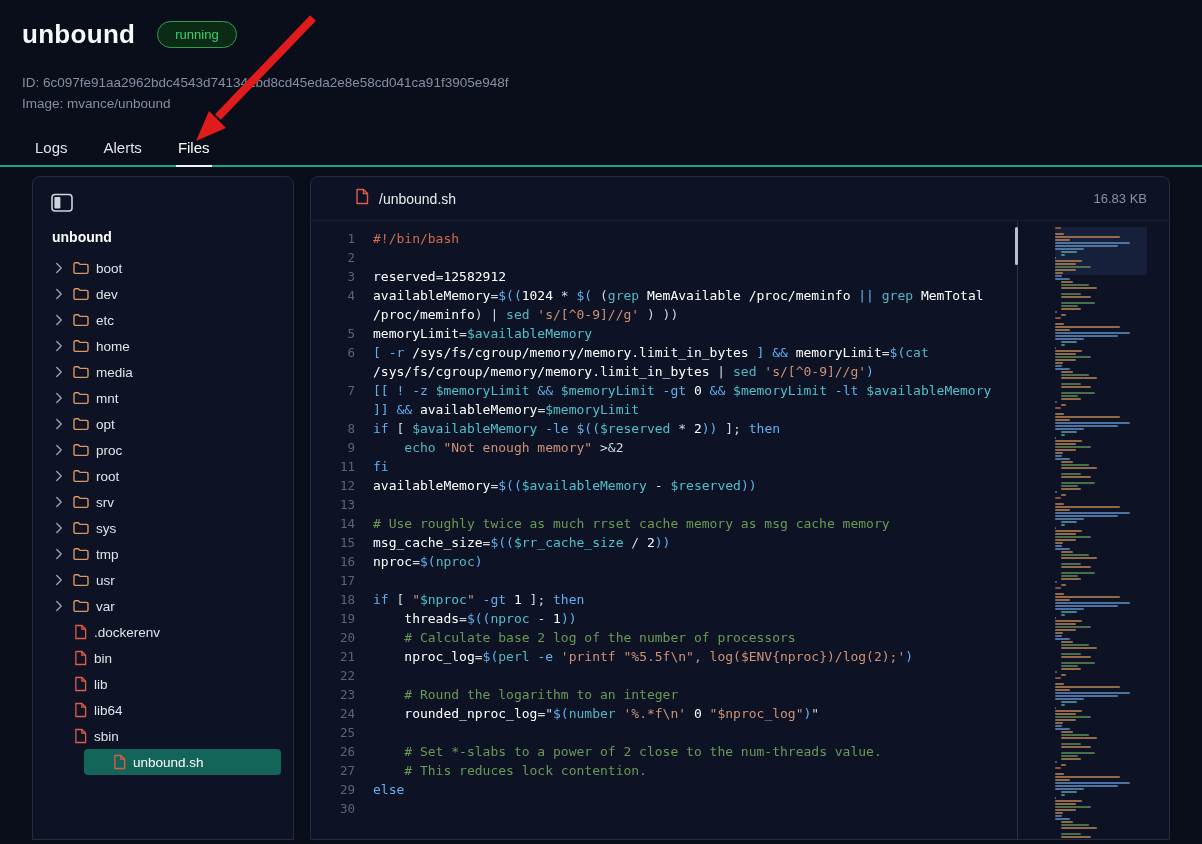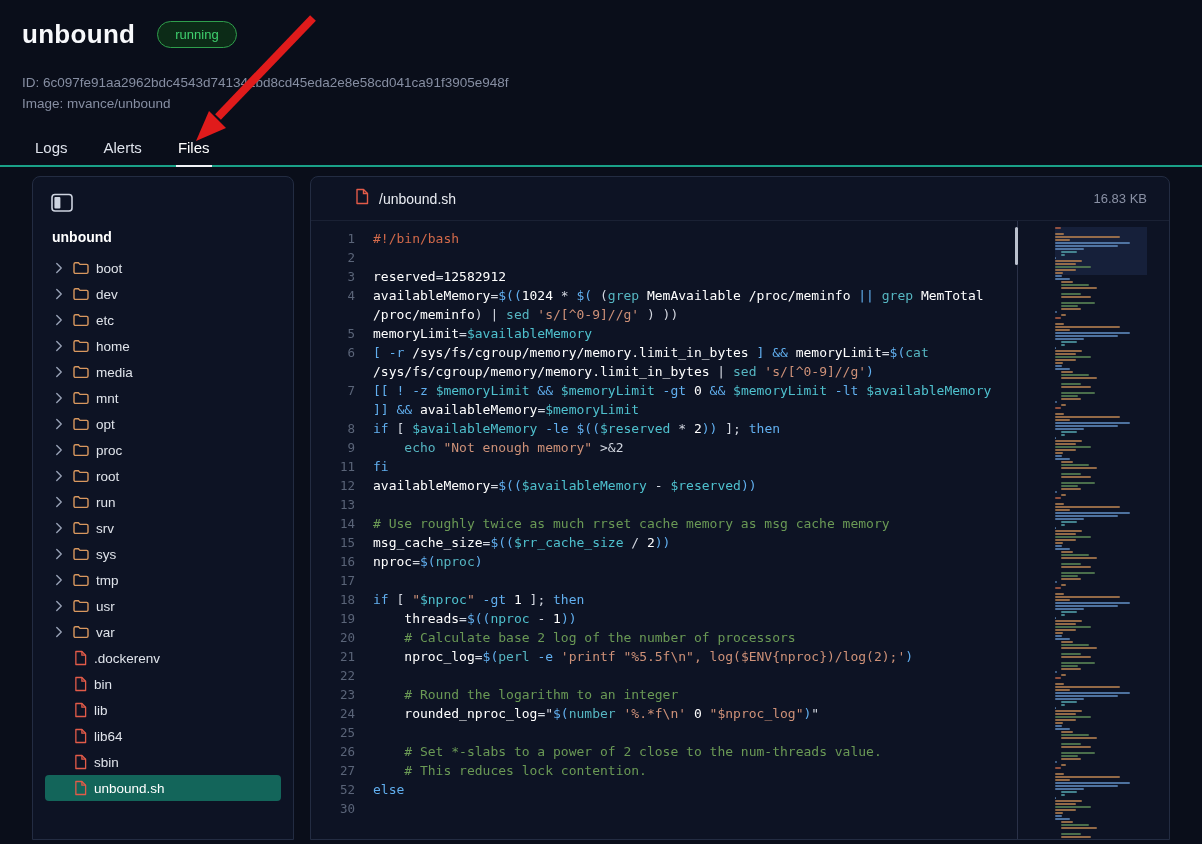--- a/index.html
+++ b/index.html
@@ -36,21 +36,21 @@
   .sidebar { width:262px; flex:0 0 262px; padding:14px 12px; overflow:hidden; }
   .collapse-btn { display:inline-block; margin:2px 0 8px 6px; cursor:pointer; }
   .root-label { font-weight:700; font-size:14px; color:#ffffff; margin:4px 0 10px 7px; }
   .tree-row {
     display:flex; align-items:center; height:26px; gap:7px;
     color:#dfe3ea; font-size:13.5px; cursor:pointer; padding-left:8px; border-radius:4px;
   }
   .tree-row .chev { display:inline-flex; width:13px; }
   .tree-row .ficon { display:inline-flex; }
   .file-row { padding-left:29px; }
-  .file-row.selected { background:#13655a; color:#ffffff; }
+  .file-row.selected { background:#13655a; color:#ffffff;margin-left:39px; }
   
   .viewer { flex:1; display:flex; flex-direction:column; position:relative; overflow:hidden; }
   .viewer-header {
     height:44px; flex:0 0 44px; display:flex; align-items:center;
     padding:0 22px 0 44px; border-bottom:1px solid #1a2134;
   }
   .path { color:#e9ecf2; font-size:14px; margin-left:10px; }
   .size { margin-left:auto; color:#8a91a5; font-size:13px; }
   .editor {
     position:relative; flex:1; padding-top:8px; overflow:hidden;
@@ -236,33 +236,20 @@
           <span class="chev">
             <svg width="12" height="12" viewBox="0 0 16 16">
               <path d="M5 2 l6 6 -6 6" stroke="#99a2b6" stroke-width="1.8" fill="none" stroke-linecap="round" stroke-linejoin="round"></path>
             </svg>
           </span>
           <span class="ficon">
             <svg width="16" height="14" viewBox="0 0 16 14">
               <path d="M1 3.2 C1 2.4 1.6 1.8 2.4 1.8 H5.4 L7 3.4 H13.6 C14.4 3.4 15 4 15 4.8 V11 C15 11.8 14.4 12.4 13.6 12.4 H2.4 C1.6 12.4 1 11.8 1 11 Z" stroke="#d9985f" stroke-width="1.4" fill="none"></path>
             </svg>
           </span>
-          <span>run</span>
-        </div>
-        <div class="tree-row">
-          <span class="chev">
-            <svg width="12" height="12" viewBox="0 0 16 16">
-              <path d="M5 2 l6 6 -6 6" stroke="#99a2b6" stroke-width="1.8" fill="none" stroke-linecap="round" stroke-linejoin="round"></path>
-            </svg>
-          </span>
-          <span class="ficon">
-            <svg width="16" height="14" viewBox="0 0 16 14">
-              <path d="M1 3.2 C1 2.4 1.6 1.8 2.4 1.8 H5.4 L7 3.4 H13.6 C14.4 3.4 15 4 15 4.8 V11 C15 11.8 14.4 12.4 13.6 12.4 H2.4 C1.6 12.4 1 11.8 1 11 Z" stroke="#d9985f" stroke-width="1.4" fill="none"></path>
-            </svg>
-          </span>
           <span>srv</span>
         </div>
         <div class="tree-row">
           <span class="chev">
             <svg width="12" height="12" viewBox="0 0 16 16">
               <path d="M5 2 l6 6 -6 6" stroke="#99a2b6" stroke-width="1.8" fill="none" stroke-linecap="round" stroke-linejoin="round"></path>
             </svg>
           </span>
           <span class="ficon">
             <svg width="16" height="14" viewBox="0 0 16 14">
@@ -476,21 +463,21 @@
           </div>
           <div class="code-row">
             <span class="gutter">26</span>
             <span class="code-text"><span class="tk-d">    </span><span class="tk-g"># Set *-slabs to a power of 2 close to the num-threads value.</span></span>
           </div>
           <div class="code-row">
             <span class="gutter">27</span>
             <span class="code-text"><span class="tk-d">    </span><span class="tk-g"># This reduces lock contention.</span></span>
           </div>
           <div class="code-row">
-            <span class="gutter">52</span>
+            <span class="gutter">29</span>
             <span class="code-text"><span class="tk-k">else</span></span>
           </div>
           <div class="code-row">
             <span class="gutter">30</span>
             <span class="code-text"></span>
           </div>
         </div>
       <div class="ruler"></div>
       <div class="scroll-thumb"></div>
       <div class="minimap" id="minimap">

